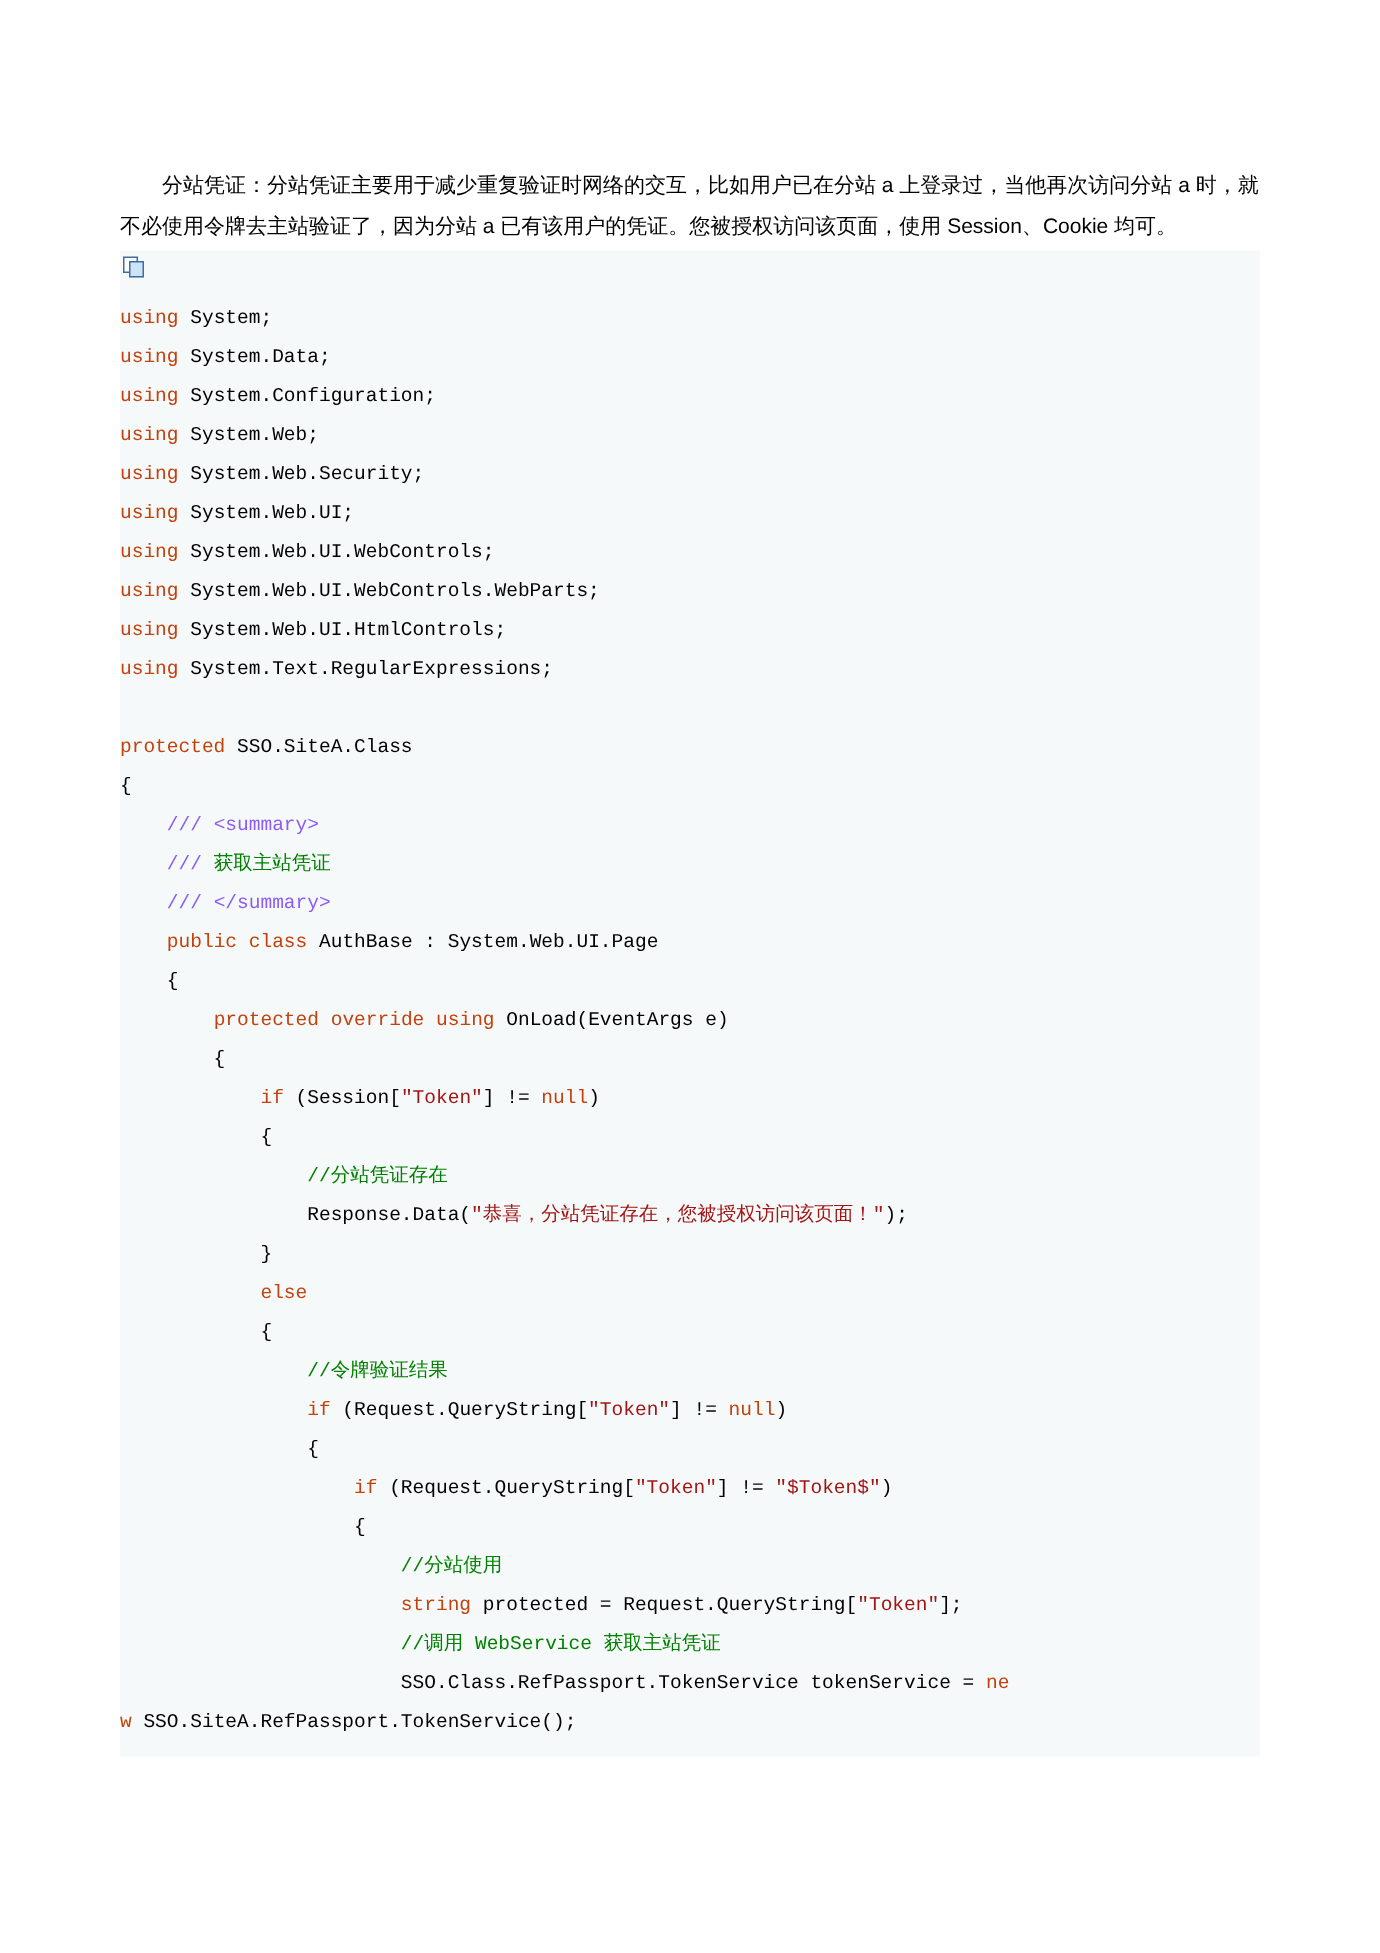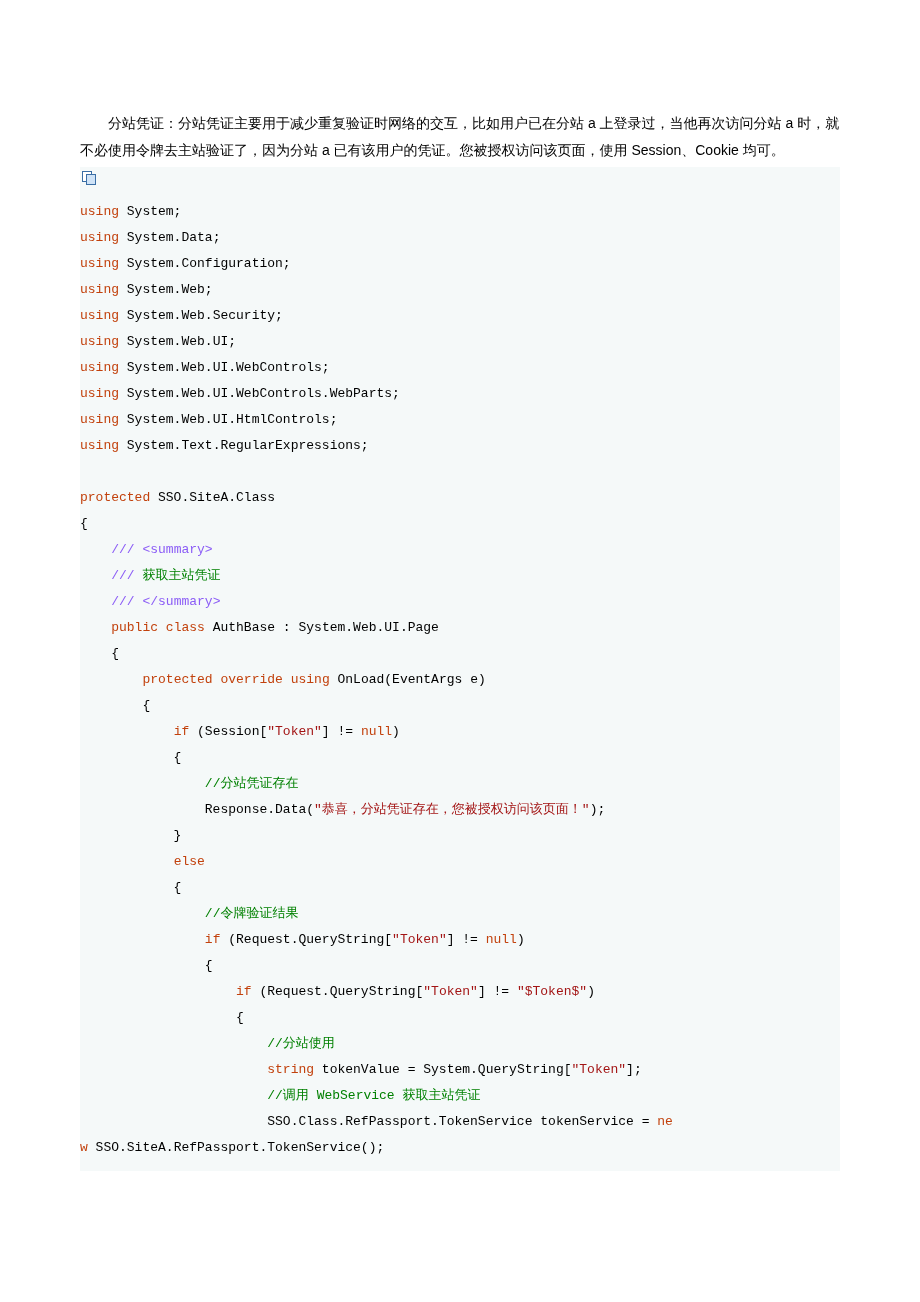--- a/index.html
+++ b/index.html
@@ -84,19 +84,19 @@
 <span class="k-black">                Response.Data(</span><span class="k-red">"恭喜，分站凭证存在，您被授权访问该页面！"</span><span class="k-black">);</span>
 <span class="k-black">            }</span>
 <span class="k-black">            </span><span class="k-blue">else</span>
 <span class="k-black">            {</span>
 <span class="k-black">                </span><span class="k-green">//令牌验证结果</span>
 <span class="k-black">                </span><span class="k-blue">if</span><span class="k-black"> (Request.QueryString[</span><span class="k-red">"Token"</span><span class="k-black">] != </span><span class="k-blue">null</span><span class="k-black">)</span>
 <span class="k-black">                {</span>
 <span class="k-black">                    </span><span class="k-blue">if</span><span class="k-black"> (Request.QueryString[</span><span class="k-red">"Token"</span><span class="k-black">] != </span><span class="k-red">"$Token$"</span><span class="k-black">)</span>
 <span class="k-black">                    {</span>
 <span class="k-black">                        </span><span class="k-green">//分站使用</span>
-<span class="k-black">                        </span><span class="k-blue">string</span><span class="k-black"> tokenValue = System.QueryString[</span><span class="k-red">"Token"</span><span class="k-black">];</span>
+<span class="k-black">                        </span><span class="k-blue">string</span><span class="k-black"> protected = Request.QueryString[</span><span class="k-red">"Token"</span><span class="k-black">];</span>
 <span class="k-black">                        </span><span class="k-green">//调用 WebService 获取主站凭证</span>
 <span class="k-black">                        SSO.Class.RefPassport.TokenService tokenService = </span><span class="k-blue">ne</span>
 <span class="k-blue">w</span><span class="k-black"> SSO.SiteA.RefPassport.TokenService();</span>
 </div></div>
 
 </div>
 
 </body></html>

